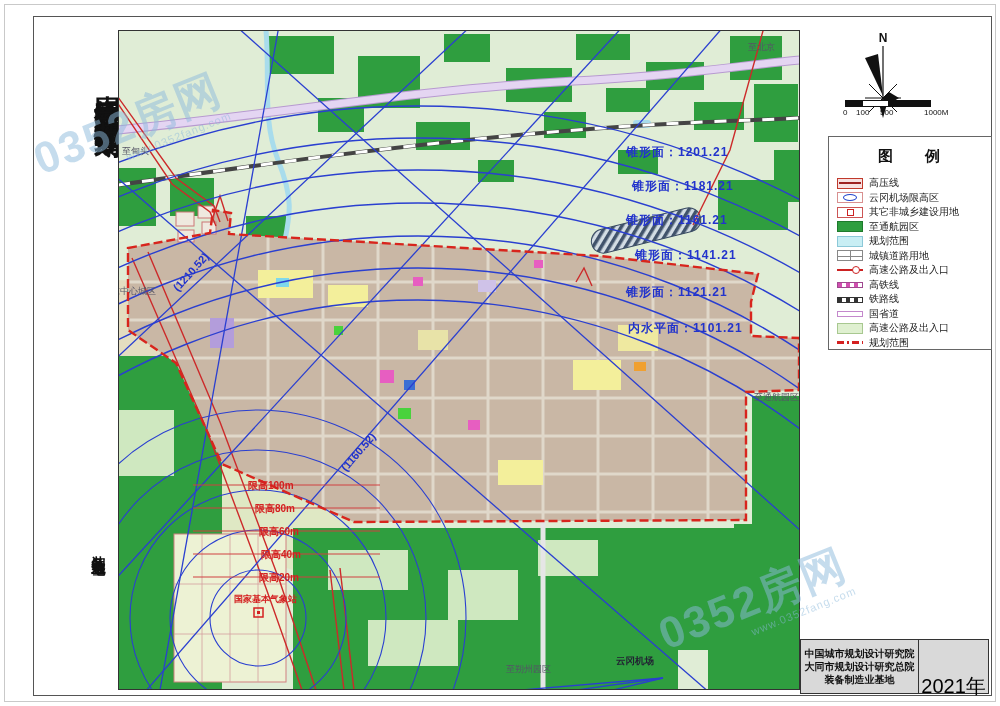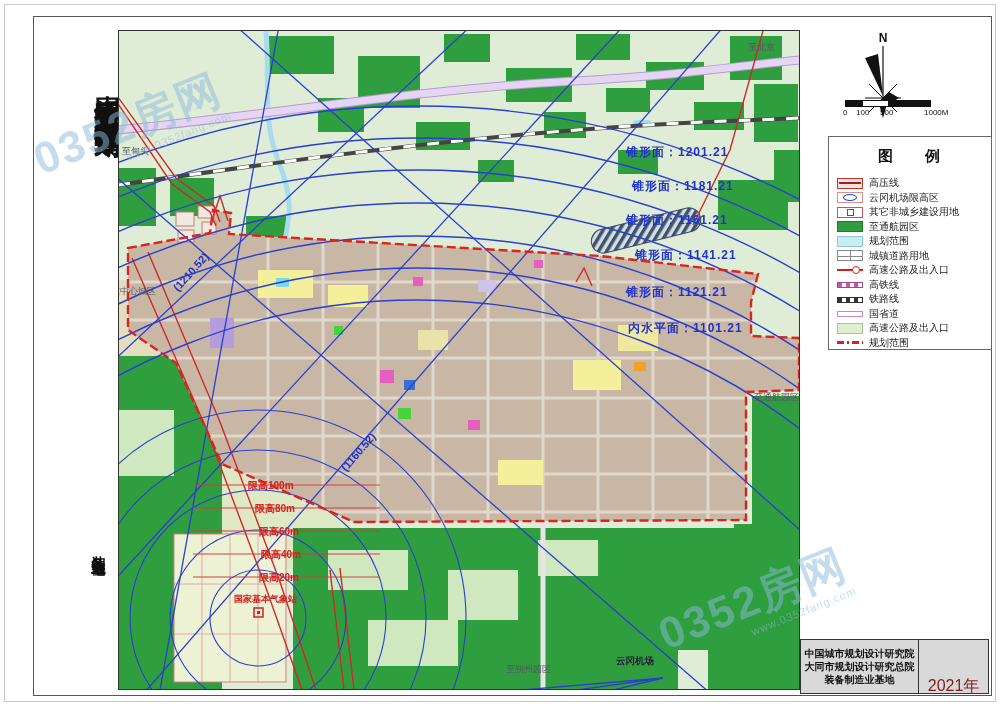--- a/index.html
+++ b/index.html
@@ -63,21 +63,21 @@
   .sw-provroad::after{content:"";position:absolute;left:0;right:0;top:3px;height:4px;border:1px solid #c488cc;background:#fff;}
   .sw-otherland{background:#dff0d0;border:1px solid #a8c890;}
   .sw-boundary::after{content:"";position:absolute;left:0;right:0;top:4px;height:2.5px;
        background:repeating-linear-gradient(90deg,#d42020 0 7px,transparent 7px 10px,#d42020 10px 12px,transparent 12px 15px);}
 
   
   .attrib{position:absolute;left:800px;top:639px;width:187px;height:53px;border:1px solid #333;
           background:#d9d9d9;display:flex;z-index:30;}
   .attrib-left{flex:1.7;border-right:1px solid #333;display:flex;flex-direction:column;justify-content:center;
           align-items:center;font-size:10px;font-weight:bold;line-height:13px;color:#111;}
-  .attrib-right{flex:1;display:flex;align-items:center;justify-content:center;font-size:16px;color:#7f1d1d;margin-top:40px;}
+  .attrib-right{flex:1;display:flex;align-items:center;justify-content:center;font-size:20px;color:#000000;margin-top:40px;}
 
   
   .wm{position:absolute;transform:rotate(-22deg);color:rgba(140,185,220,0.5);z-index:40;pointer-events:none;}
   .wm-brand{font-size:44px;font-weight:bold;letter-spacing:2px;}
   .wm-url{font-size:11px;letter-spacing:1px;margin-top:-6px;text-align:right;}
 </style>
 </head>
 <body>
 
 <div class="outer-frame"></div>

